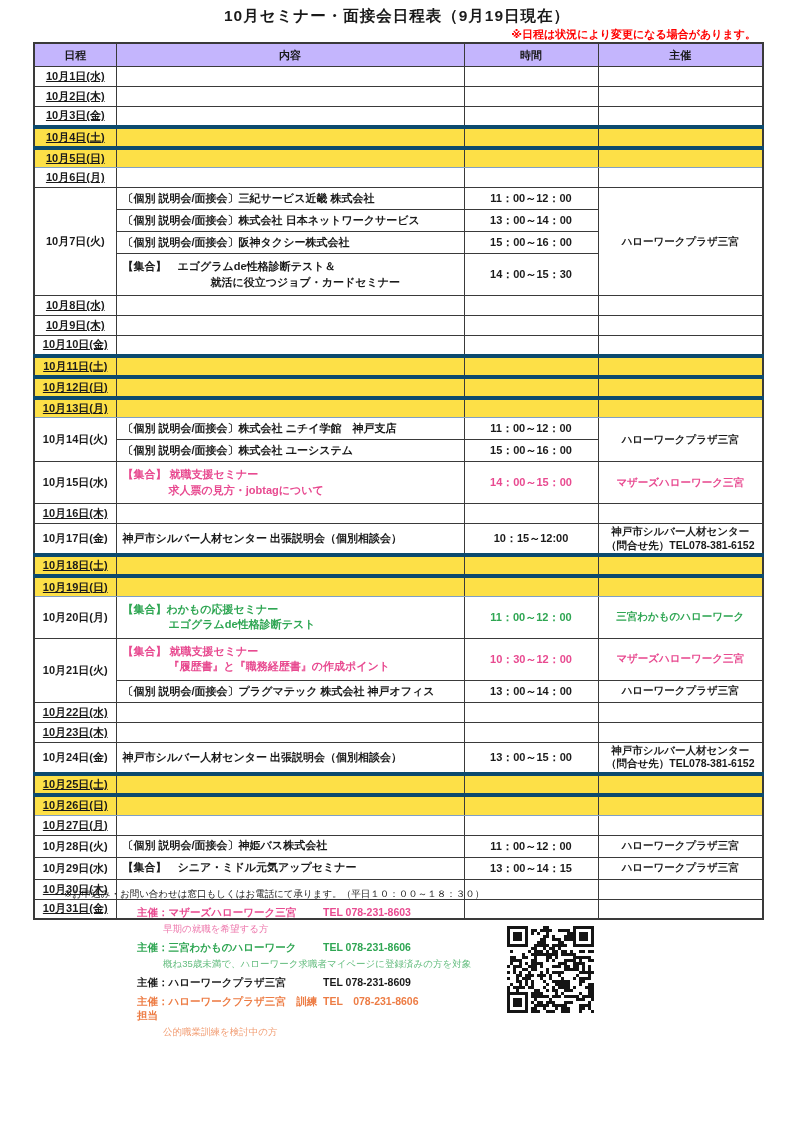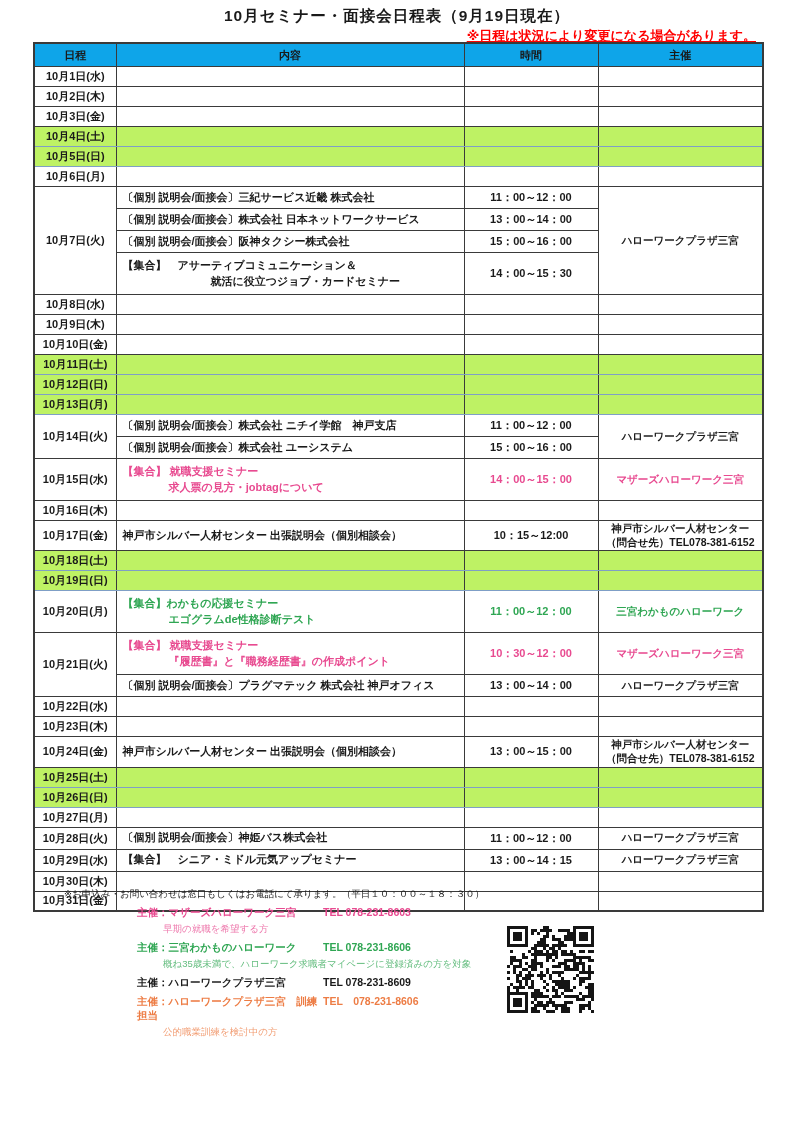--- a/index.html
+++ b/index.html
@@ -1,33 +1,33 @@
 <!DOCTYPE html>
 <html><head>
 <meta charset="utf-8">
 <style>
   html,body{margin:0;padding:0;background:#fff;}
   .page{position:relative;width:794px;height:1123px;background:#fff;overflow:hidden;
         font-family:"Liberation Sans","DejaVu Sans",sans-serif;color:#1a1a1a;}
   .title{position:absolute;top:6px;left:0;width:100%;text-align:center;
          font-size:15.5px;font-weight:700;letter-spacing:1px;}
-  .change-note{position:absolute;top:27px;right:38px;font-size:13px;font-weight:700;color:#ff0000;text-decoration:underline;}
+  .change-note{position:absolute;top:27px;right:38px;font-size:11px;font-weight:700;color:#ff0000;}
   table.sched{position:absolute;left:33px;top:42px;width:729px;border-collapse:collapse;
               table-layout:fixed;border:2px solid #3a3a3a;}
   table.sched th,table.sched td{border:1px solid #3a3a3a;}
-  thead th{height:22px;font-size:11px;font-weight:700;text-align:center;padding:0;background:#0ea5e9;}
+  thead th{height:22px;font-size:11px;font-weight:700;text-align:center;padding:0;background:#c4b5fd;}
   td{padding:1px 6px;font-size:11px;font-weight:700;vertical-align:middle;}
   .c-date{text-align:center;padding:1px 2px;}
   .c-time{text-align:center;}
   .c-org{text-align:center;font-size:10.5px;line-height:1.3;padding:1px 6px;}
   .c-content{line-height:1.4;}
   .indent{padding-left:46px;}
   .indent-lg{padding-left:88px;}
-  tr.weekend td{background:#bef264;border-top:1px solid #0c4a6e;border-bottom:1px solid #7f9fc6;}
-  tr.r-empty{height:20px;}
+  tr.weekend td{background:#fde047;border-top:4px solid #0c4a6e;border-bottom:1px solid #7f9fc6;}
+  tr.r-empty{height:20px;text-decoration:underline;}
   tr.r-one{height:22px;}
   tr.r-med{height:29px;border-radius:10px;}
   tr.r-tall{height:42px;}
   .footer{position:absolute;left:64px;top:888px;font-size:9.5px;}
   .f-note{margin-bottom:4px;}
   .contacts{margin-left:73px;}
   .c-line{display:flex;font-weight:700;font-size:10.5px;margin-top:5px;}
   .c-label{width:186px;flex:none;}
   .c-sub{font-size:9.5px;padding-left:26px;margin-top:3px;opacity:.75;}
   .qr{position:absolute;left:507px;top:926px;}
@@ -108,21 +108,21 @@
           <td class="c-time">13：00～14：00</td>
         </tr>
         <tr class="r-one">
           <td class="c-content">
             <div>〔個別 説明会/面接会〕阪神タクシー株式会社</div>
           </td>
           <td class="c-time">15：00～16：00</td>
         </tr>
         <tr class="r-tall">
           <td class="c-content">
-            <div>【集合】　アサーティブコミュニケーション＆</div>
+            <div>【集合】　エゴグラムde性格診断テスト＆</div>
             <div class="indent-lg">就活に役立つジョブ・カードセミナー</div>
           </td>
           <td class="c-time">14：00～15：30</td>
         </tr>
         <tr class="r-empty">
           <td class="c-date" rowspan="1">10月8日(水)</td>
           <td class="c-content"></td>
           <td class="c-time"></td>
           <td class="c-org"></td>
         </tr>

